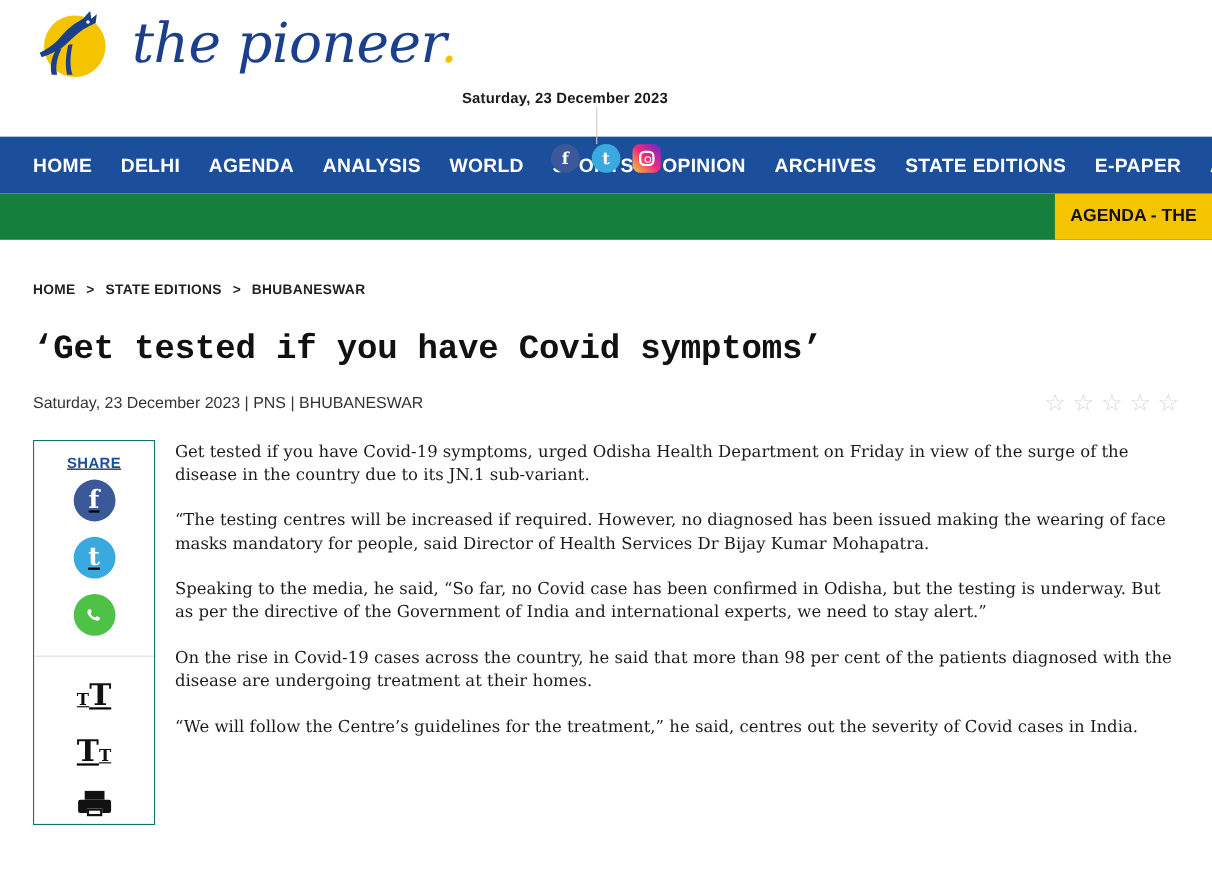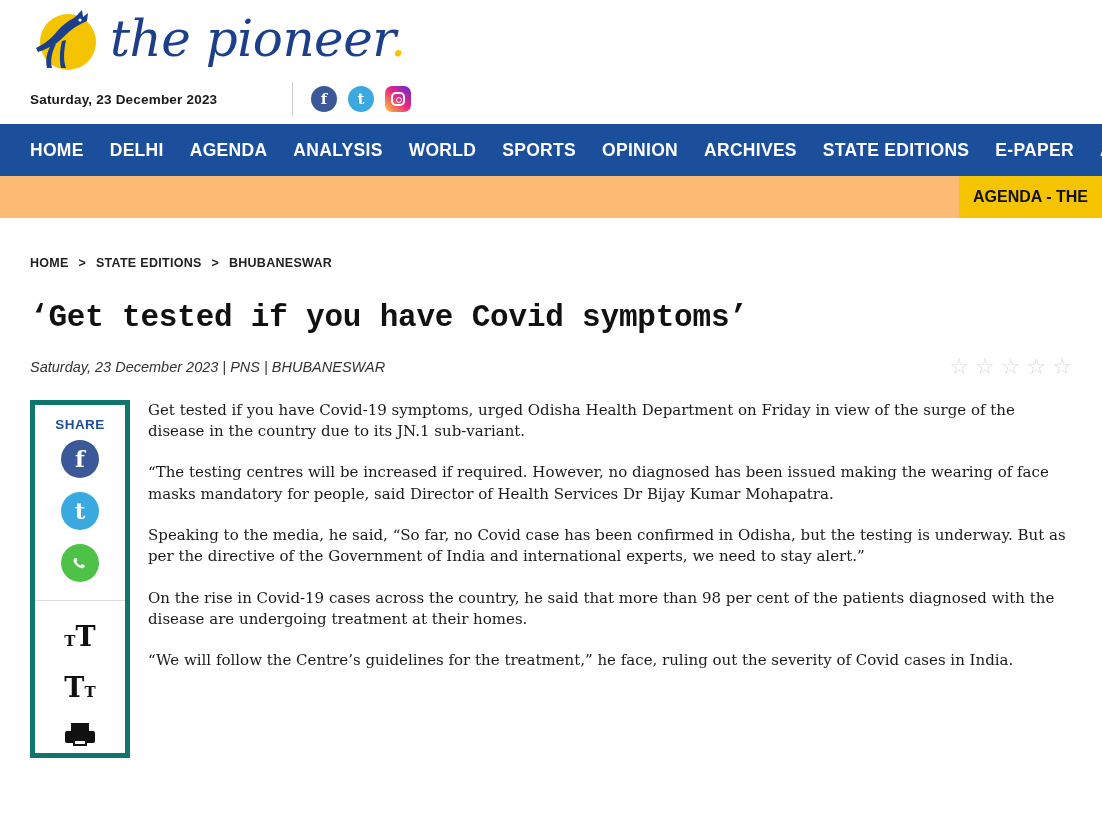--- a/index.html
+++ b/index.html
@@ -38,33 +38,34 @@
   .logo-deer {
     position: absolute;
     left: 0; top: 0;
     width: 78px; height: 68px;
   }
   .logo-word {
     font-family: "DejaVu Serif", serif;
     font-size: 50px;
     color: #1b3f8b;
     line-height: 1;
-    margin-left: 2px;
+    margin-left: 12px;
     margin-top: 6px;
     letter-spacing: -0.5px;
     font-style: italic;
     font-weight: 400;
   }
   .logo-word .dot {
     color: #f5c400;
   }
   .date-social {
     display: flex;
     align-items: center;
     margin-top: 6px;
+    flex-direction: column;
   }
   .mast-date {
     font-size: 13.5px;
     font-weight: bold;
     color: #1a1a1a;
     letter-spacing: 0.2px;
     width: 262px;
   }
   .social-sep {
     width: 1px;
@@ -108,21 +109,21 @@
     font-weight: bold;
     letter-spacing: 0.3px;
     margin-right: 26px;
     white-space: nowrap;
     cursor: pointer;
   }
   .nav-item:last-child { margin-right: 0; }
 
   
   .ticker {
-    background: #fdba74;
+    background: #15803d;
     height: 42px;
     position: relative;
     overflow: hidden;
   }
   .ticker-tag {
     position: absolute;
     right: 0; top: 0;
     height: 42px;
     background: #f5c400;
     color: #111;
@@ -157,39 +158,39 @@
 
   .byline-row {
     display: flex;
     align-items: center;
     justify-content: space-between;
     margin-top: 14px;
   }
   .byline {
     font-size: 14.5px;
     color: #333;
-    font-style: italic;
   }
   .stars { display: flex; gap: 6px; }
   .star {
     font-size: 22px;
     color: #d8d8d8;
     line-height: 1;
     cursor: pointer;
   }
 
   
   .article-area {
     display: flex;
     margin-top: 22px;
   }
   .share-col {
-    width: 100px;
-    border: 5px solid #0f766e;
+    width: 111px;
+    border: 1px solid #0f766e;
     flex: 0 0 auto;
+    text-decoration: underline;
   }
   .share-title {
     text-align: center;
     color: #1b4f9c;
     font-weight: bold;
     font-size: 13.5px;
     letter-spacing: 0.4px;
     padding: 12px 0 8px;
   }
   .share-icons {
@@ -368,17 +369,17 @@
           </div>
         </div>
       </div>
     </div>
 
     <div class="body-col">
       <p>Get tested if you have Covid-19 symptoms, urged Odisha Health Department on Friday in view of the surge of the disease in the country due to its JN.1 sub-variant.</p>
       <p>“The testing centres will be increased if required. However, no diagnosed has been issued making the wearing of face masks mandatory for people, said Director of Health Services Dr Bijay Kumar Mohapatra.</p>
       <p>Speaking to the media, he said, “So far, no Covid case has been confirmed in Odisha, but the testing is underway. But as per the directive of the Government of India and international experts, we need to stay alert.”</p>
       <p>On the rise in Covid-19 cases across the country, he said that more than 98 per cent of the patients diagnosed with the disease are undergoing treatment at their homes.</p>
-      <p>“We will follow the Centre’s guidelines for the treatment,” he face, ruling out the severity of Covid cases in India.</p>
+      <p>“We will follow the Centre’s guidelines for the treatment,” he said, centres out the severity of Covid cases in India.</p>
     </div>
 
   </div>
 </div>
 
 </body></html>

